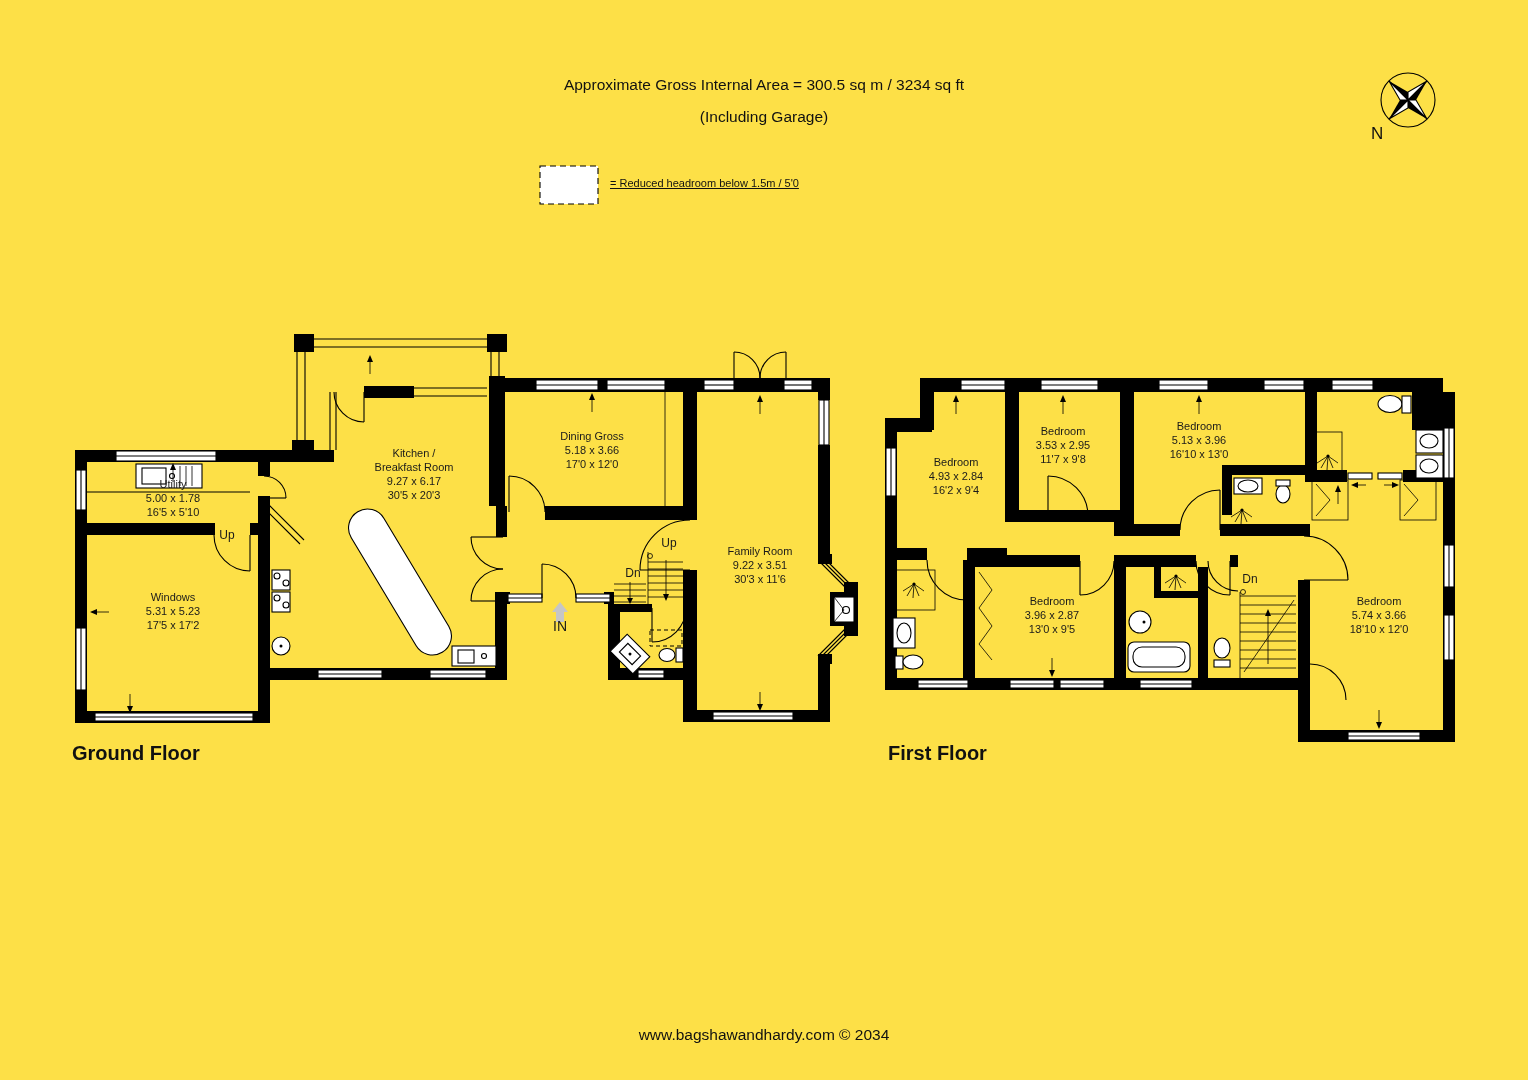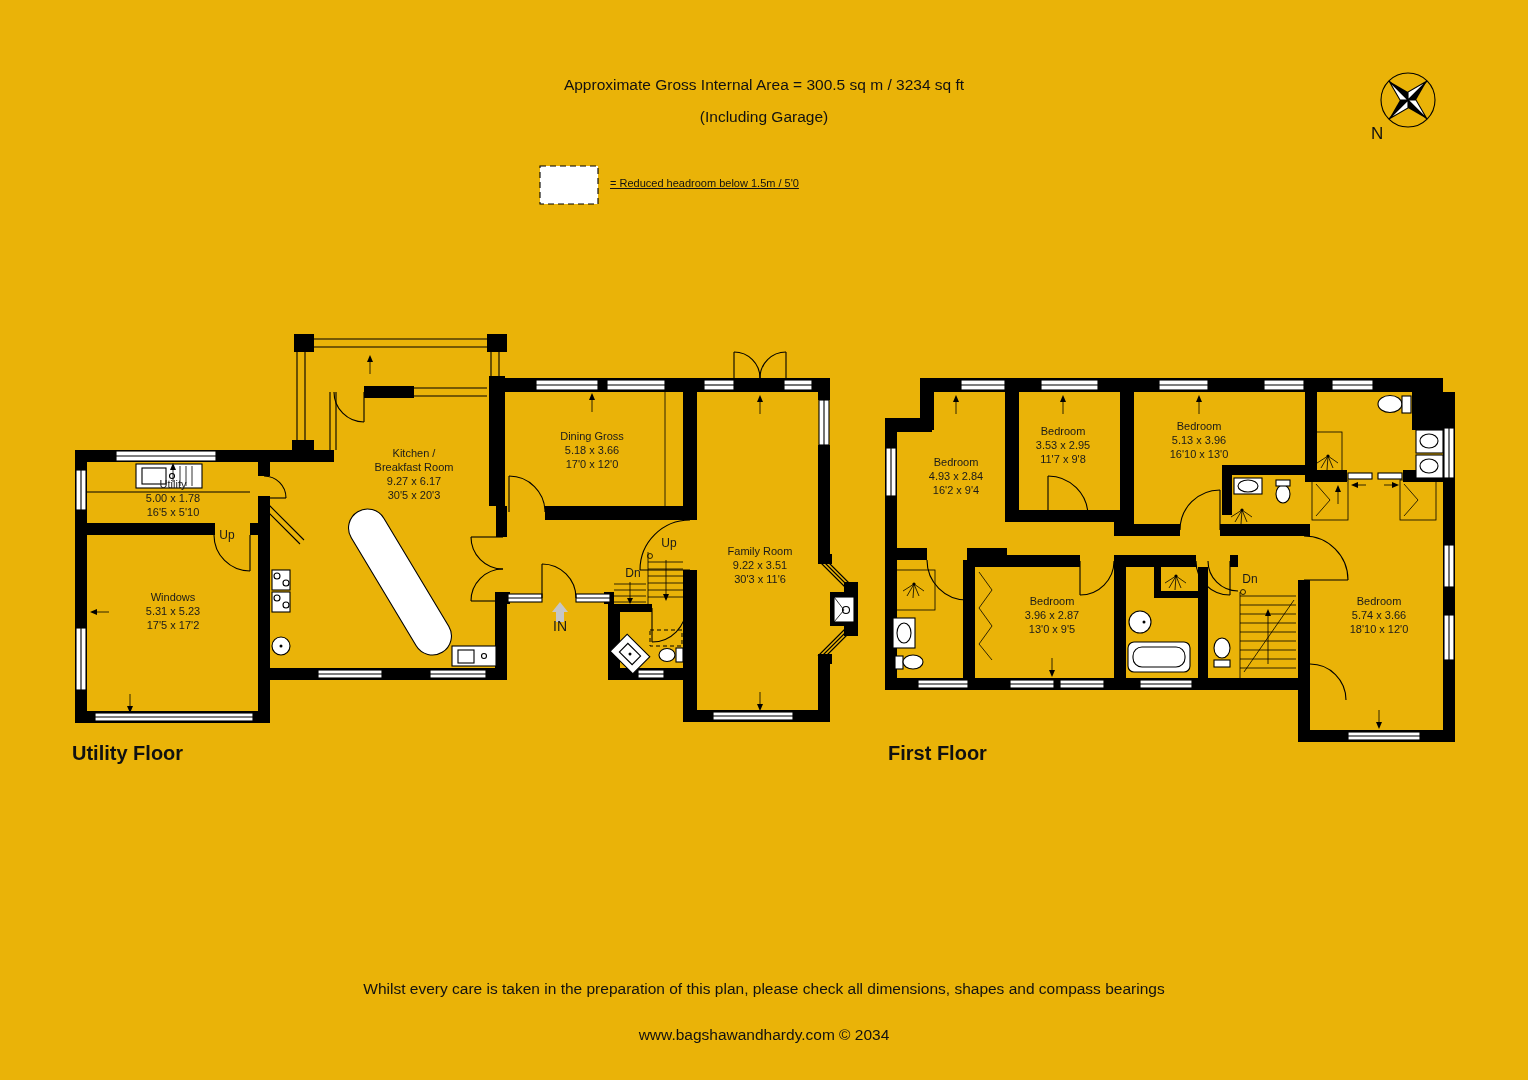--- a/index.html
+++ b/index.html
@@ -1,16 +1,16 @@
 <!DOCTYPE html>
 <html><head>
 <meta charset="utf-8">
 <style>
   html,body{margin:0;padding:0;background:#fff;}
-  .page{position:relative;width:1528px;height:1080px;background:#eab308;overflow:hidden;
+  .page{position:relative;width:1528px;height:1080px;background:#fde047;overflow:hidden;
         font-family:"Liberation Sans",sans-serif;color:#111;}
   svg{position:absolute;left:0;top:0;}
   .w{fill:#000;stroke:none;}
   .f{fill:#fff;stroke:#000;stroke-width:1.1;}
   .t{fill:none;stroke:#000;stroke-width:1.1;}
   .tt{fill:none;stroke:#000;stroke-width:0.8;}
   .d{fill:none;stroke:#000;stroke-width:1.1;}
   .dash{fill:#fff;stroke:#000;stroke-width:1.1;stroke-dasharray:6 4;}
   .dash2{fill:none;stroke:#000;stroke-width:1;stroke-dasharray:4 3;}
   .lbl{position:absolute;font-size:11px;line-height:14px;text-align:center;
@@ -445,19 +445,18 @@
     <div>3.96 x 2.87</div>
     <div>13'0 x 9'5</div>
   </div>
   <div class="lbl" style="left:1379px;top:594px">
     <div>Bedroom</div>
     <div>5.74 x 3.66</div>
     <div>18'10 x 12'0</div>
   </div>
   <div class="sm" style="left:1250px;top:572px">Dn</div>
 
-  <div class="ftitle" style="left:72px;top:742px">Utility Floor</div>
+  <div class="ftitle" style="left:72px;top:742px">Ground Floor</div>
   <div class="ftitle" style="left:888px;top:742px">First Floor</div>
 
-  <div class="foot" style="top:980px">Whilst every care is taken in the preparation of this plan, please check all dimensions, shapes and compass bearings</div>
   <div class="foot" style="top:1026px">www.bagshawandhardy.com © 2034</div>
 
 </div>
 
 </body></html>

